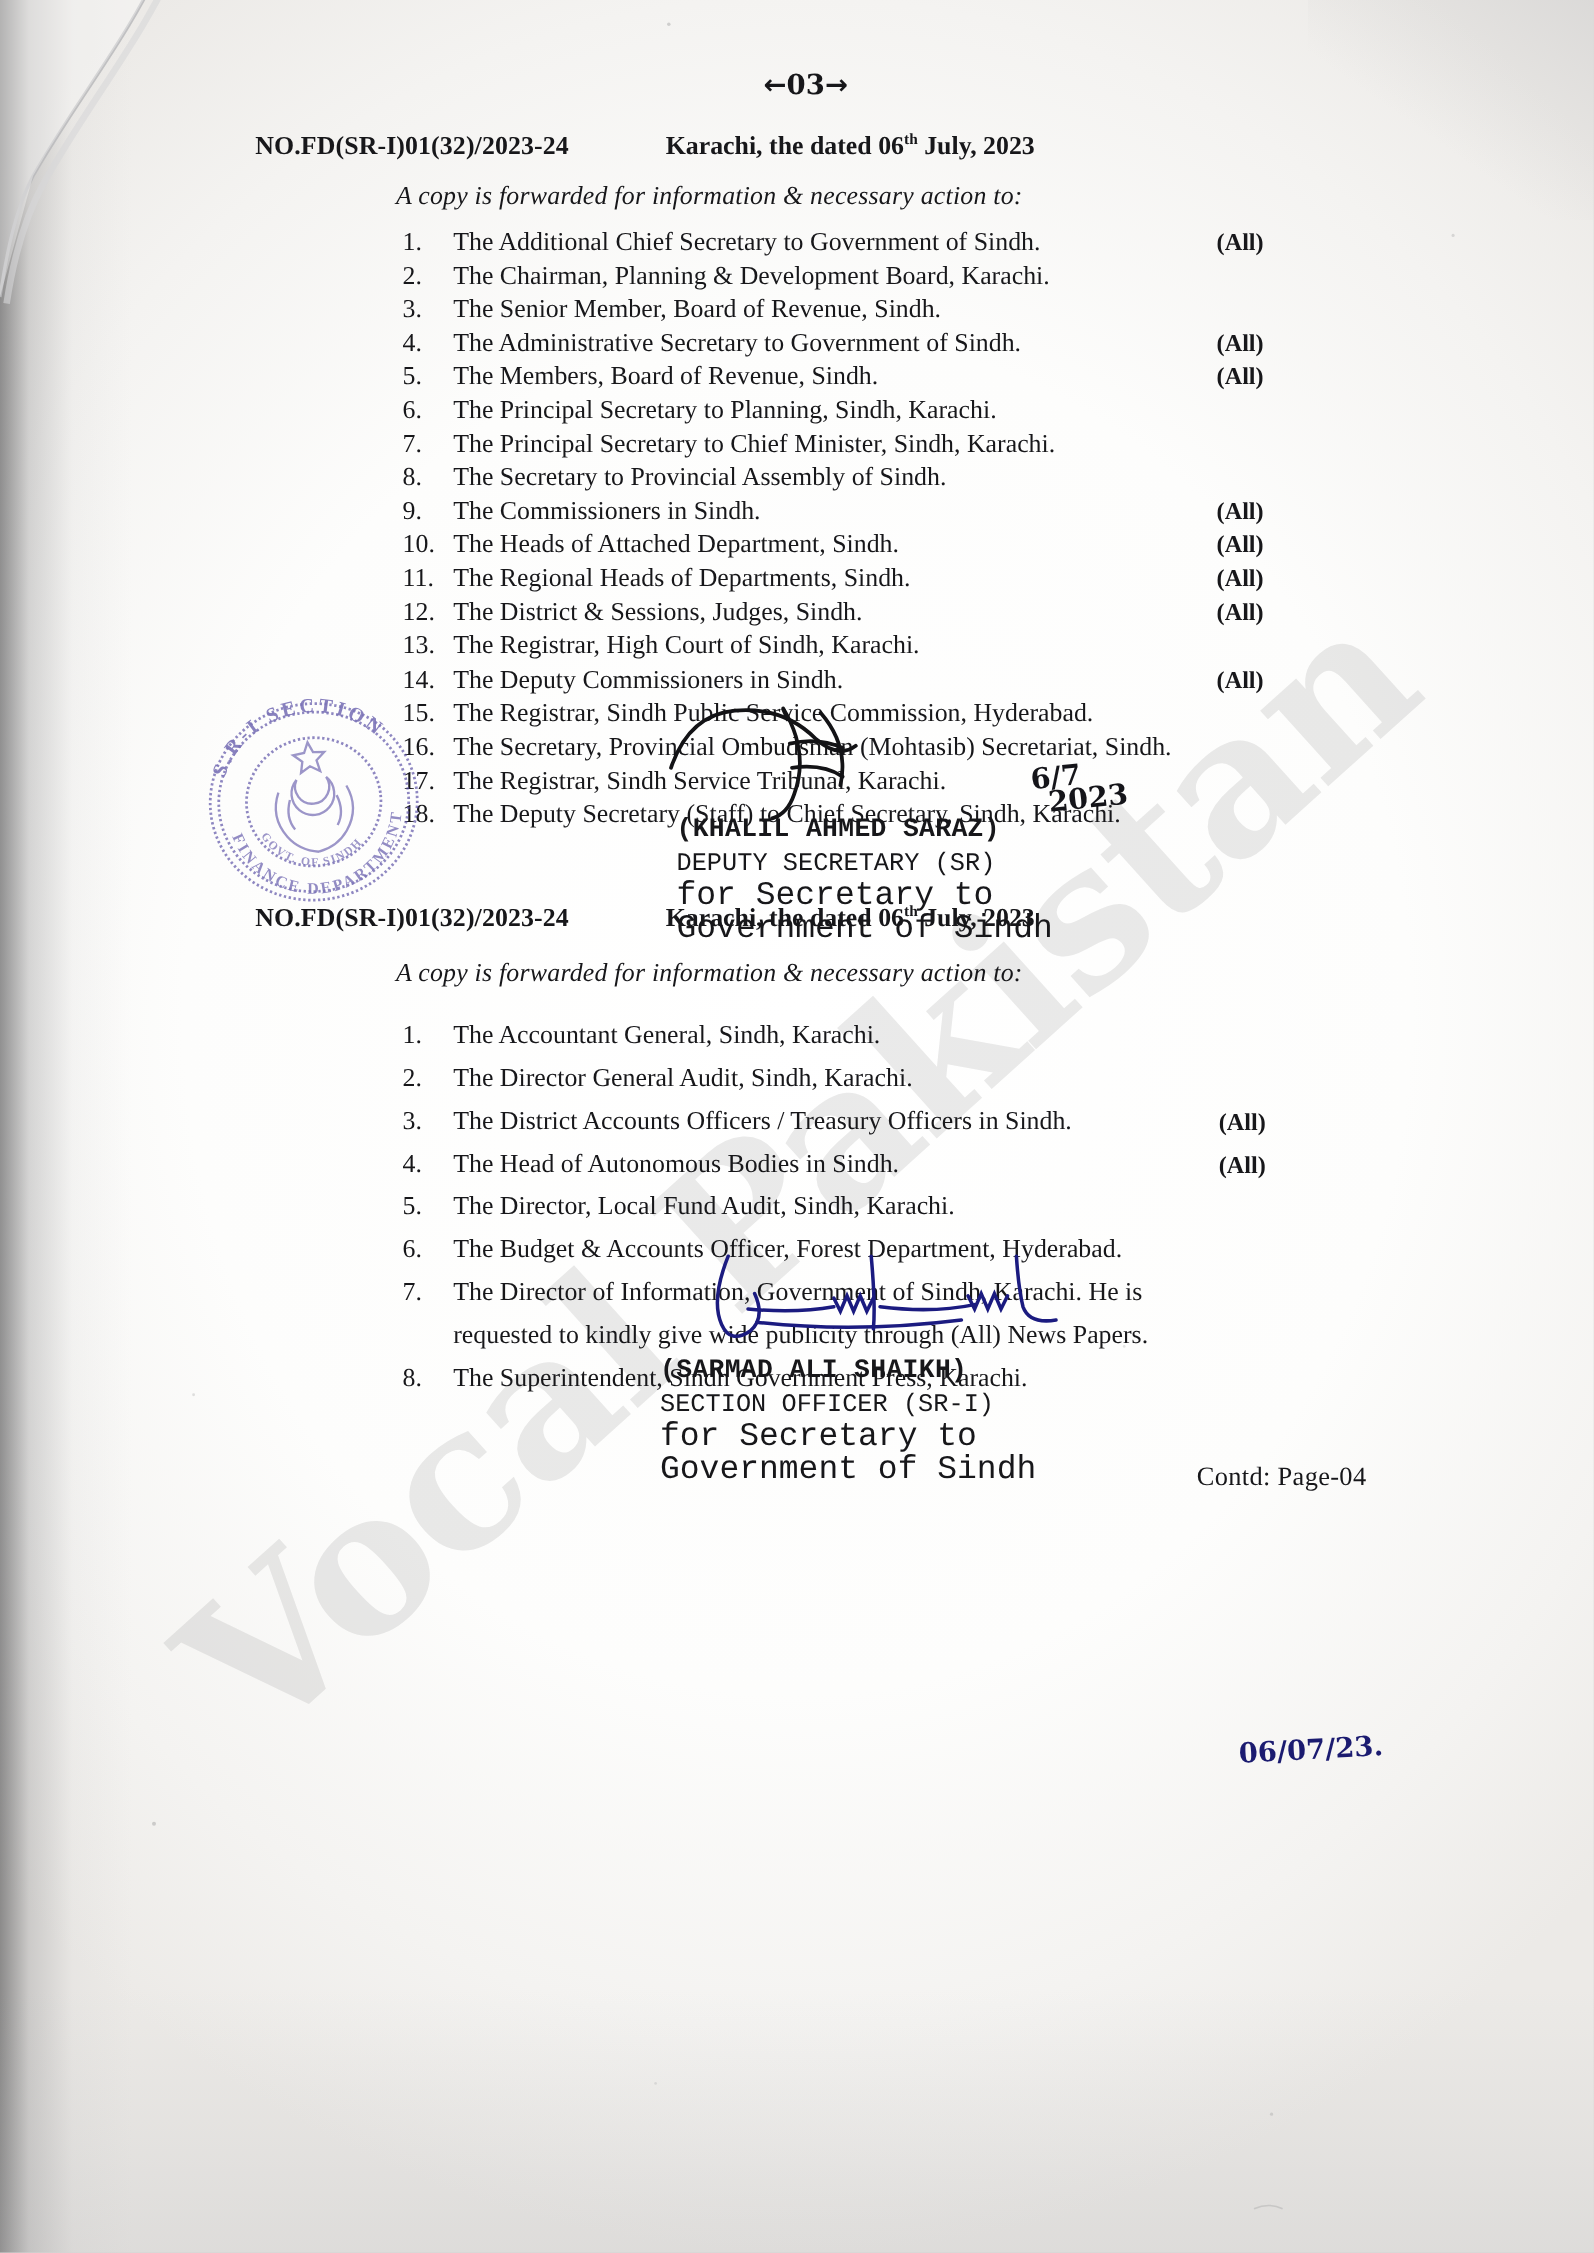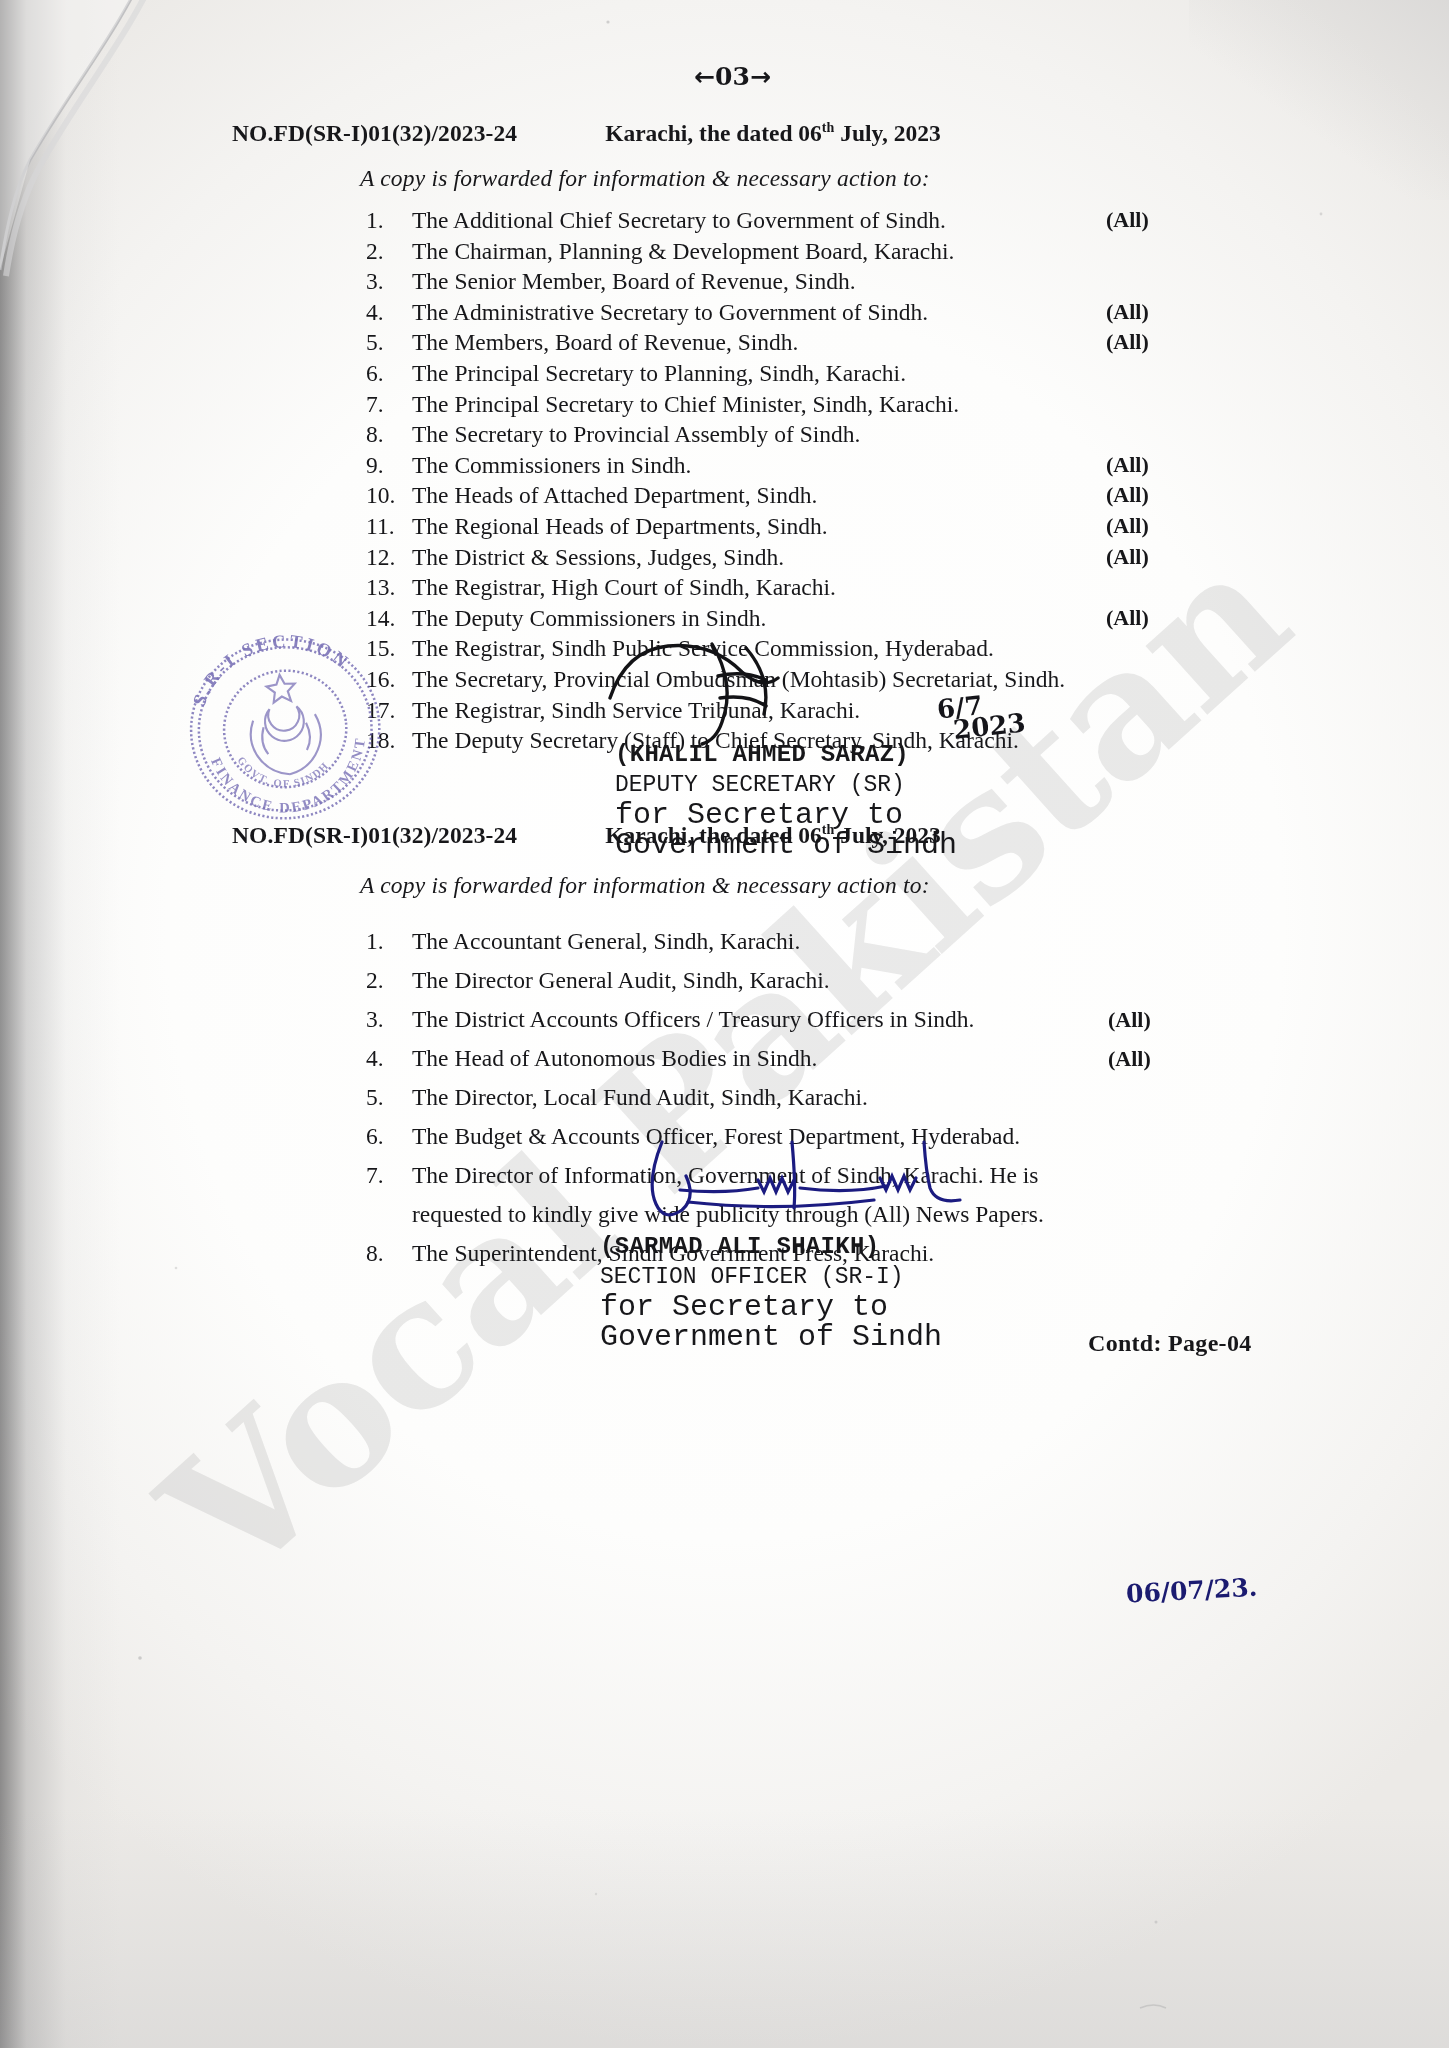--- a/index.html
+++ b/index.html
@@ -160,21 +160,21 @@
   .sigblock .name {
     font-weight: 700;
     font-size: 24px;
     letter-spacing: .3px;
   }
   .sigblock .role { font-size: 23px; }
   .sigblock .forsec { font-size: 30px; }
 
   .contd {
     position: absolute;
-    font-weight: 700;
+    font-weight: 400;
     font-size: 24px;
     letter-spacing: .3px;
   }
 
   
   .stamp {
     position: absolute;
     left: 178px;
     top: 628px;
     width: 214px;

